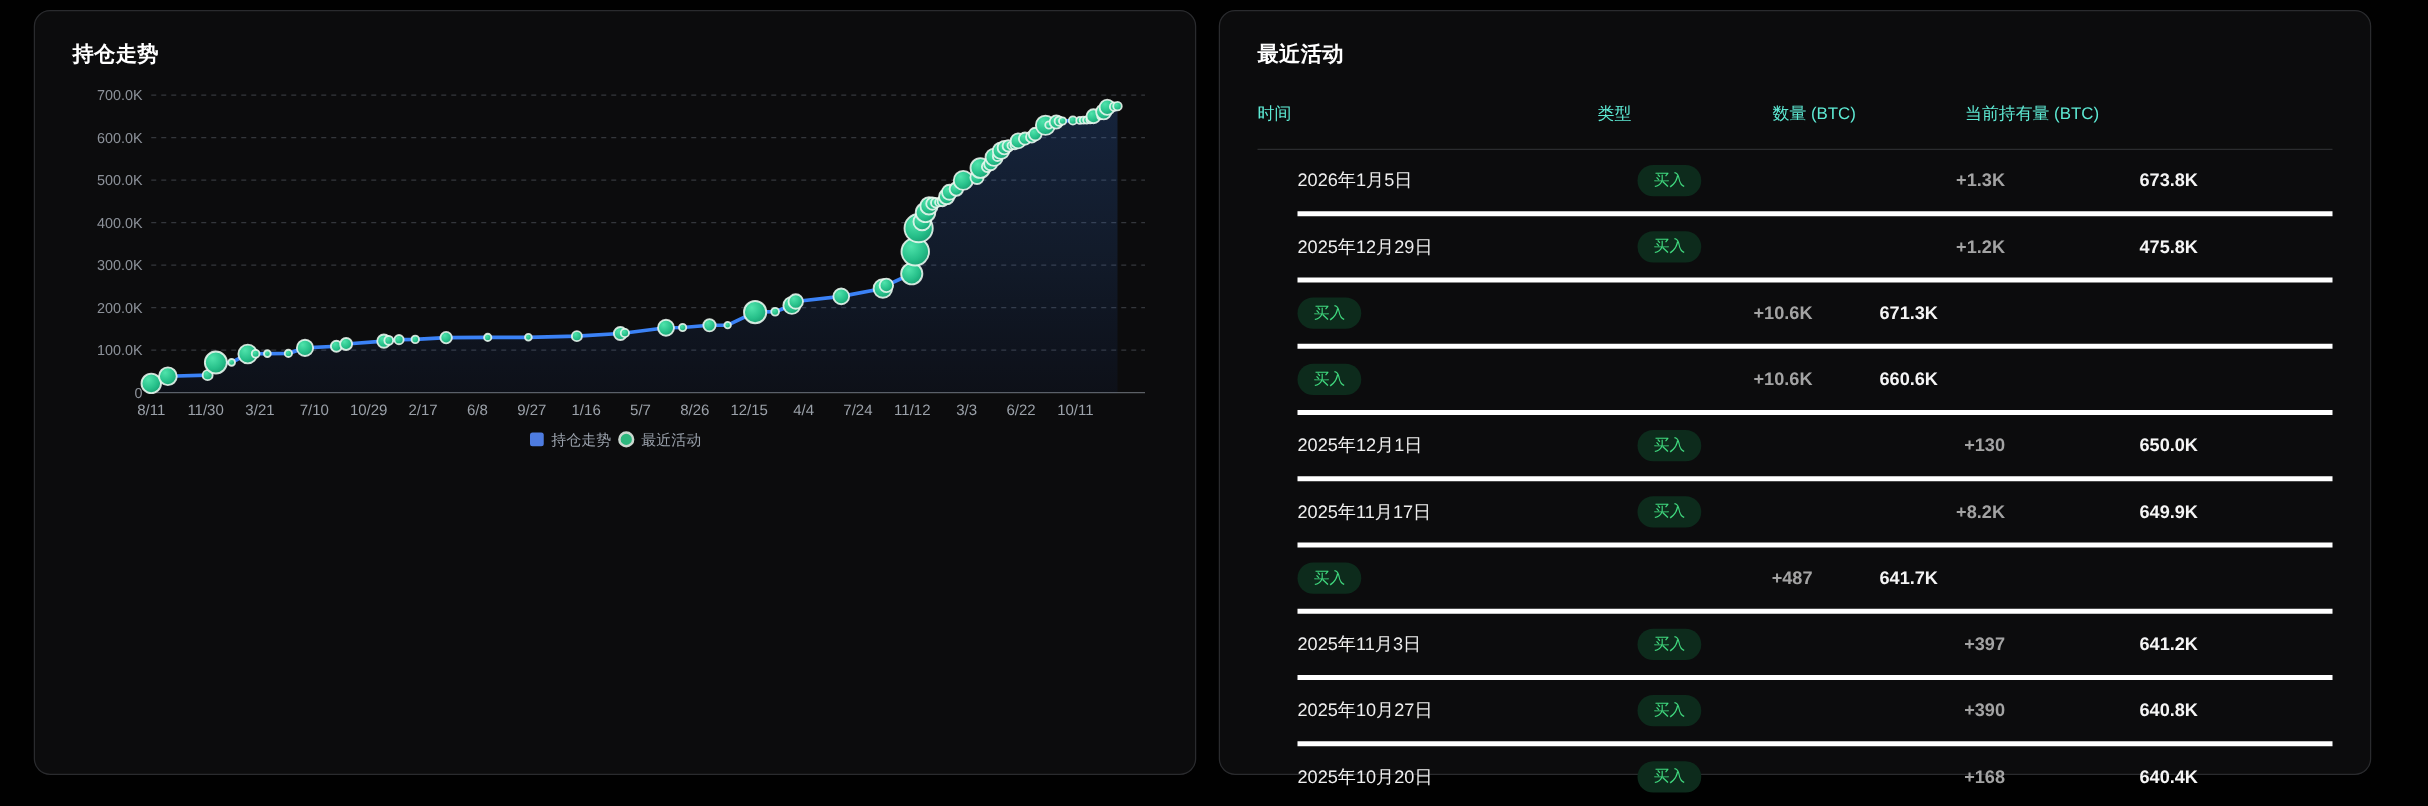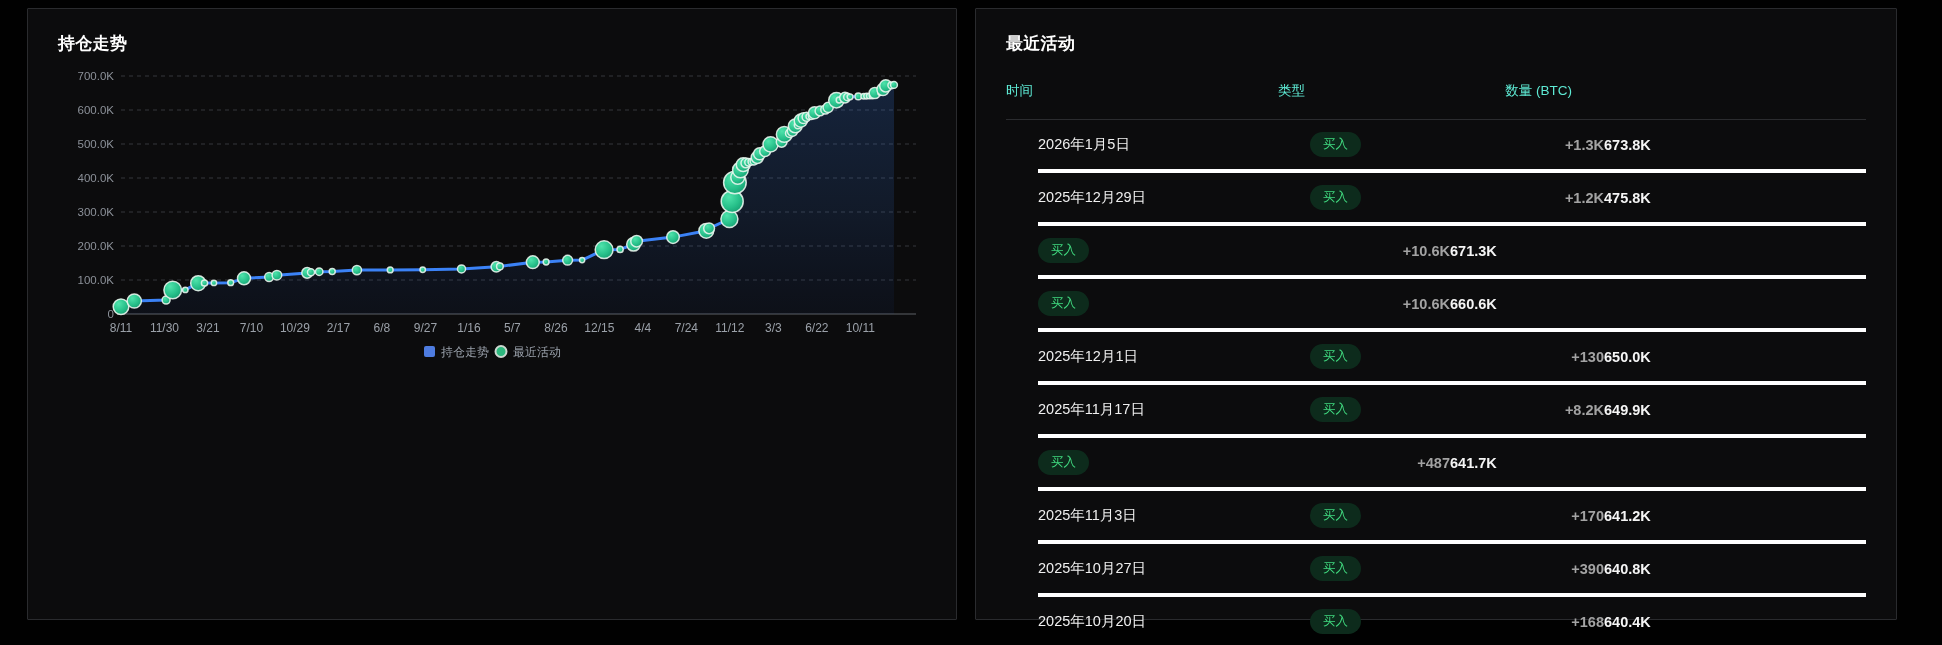--- a/index.html
+++ b/index.html
@@ -1,39 +1,39 @@
 <!DOCTYPE html>
 <html><head>
 <meta charset="utf-8">
 <style>
   html,body{margin:0;padding:0;background:#000;}
   body{width:1942px;height:645px;overflow:hidden;
        font-family:"Liberation Sans","DejaVu Sans",sans-serif;}
   .page{position:relative;width:1942px;height:645px;background:#010101;}
   .card{position:absolute;top:8px;height:612px;background:#0c0c0d;
-        border:1px solid #2a2b2e;border-radius:1px;box-sizing:border-box;
+        border:1px solid #2a2b2e;border-radius:13px;box-sizing:border-box;
         padding:22px 30px;}
   .chart-card{left:27px;width:930px;}
   .table-card{left:975px;width:922px;}
   .card-title{margin:0;font-size:17px;line-height:26px;font-weight:700;color:#ffffff;letter-spacing:.3px;}
   #chart{display:block;margin-top:2px;}
 
   
   .thead{display:grid;grid-template-columns:272px 140px 154px 1fr;
          margin-top:24px;line-height:20px;padding-bottom:18px;
          color:#5eead4;font-size:13.5px;border-bottom:1px solid #2b2c2f;}
-  .thead .r{text-align:right;}
+  .thead .r{}
   .trow{display:grid;grid-template-columns:272px 140px 154px 1fr;
         align-items:center;height:49px;border-bottom:4px solid #ffffff;
         font-size:14.5px;margin-left:32px;}
   .cell-date{color:#efefef;}
   .badge{display:inline-block;background:#0d2b1c;color:#40d97f;
          font-size:12.5px;line-height:1;padding:6px 13px;border-radius:999px;text-align:center;}
   .cell-amount{color:#a3a3a3;text-align:right;font-weight:700;}
-  .cell-holdings{color:#f5f5f5;text-align:left;font-weight:700;}
+  .cell-holdings{color:#f5f5f5;text-align:center;font-weight:700;}
 </style>
 </head>
 <body>
 
 <div class="page">
 
   <section class="card chart-card">
     <h2 class="card-title">持仓走势</h2>
     <svg id="chart" width="870" height="330" viewBox="0 0 870 330">
         <defs>
@@ -172,20 +172,21 @@
         </g>
       </svg>
   </section>
 
   <section class="card table-card">
     <h2 class="card-title">最近活动</h2>
     <div class="thead">
       <span>时间</span>
       <span>类型</span>
       <span class="r">数量 (BTC)</span>
+      <span class="r">当前持有量 (BTC)</span>
     </div>
     <div id="rows">
         <div class="trow">
           <span class="cell-date">2026年1月5日</span>
           <span><span class="badge">买入</span></span>
           <span class="cell-amount">+1.3K</span>
           <span class="cell-holdings">673.8K</span>
         </div>
         <div class="trow">
           <span class="cell-date">2025年12月29日</span>
@@ -216,21 +217,21 @@
           <span class="cell-holdings">649.9K</span>
         </div>
         <div class="trow">
           <span><span class="badge">买入</span></span>
           <span class="cell-amount">+487</span>
           <span class="cell-holdings">641.7K</span>
         </div>
         <div class="trow">
           <span class="cell-date">2025年11月3日</span>
           <span><span class="badge">买入</span></span>
-          <span class="cell-amount">+170</span>
+          <span class="cell-amount">+397</span>
           <span class="cell-holdings">641.2K</span>
         </div>
         <div class="trow">
           <span class="cell-date">2025年10月27日</span>
           <span><span class="badge">买入</span></span>
           <span class="cell-amount">+390</span>
           <span class="cell-holdings">640.8K</span>
         </div>
         <div class="trow">
           <span class="cell-date">2025年10月20日</span>

